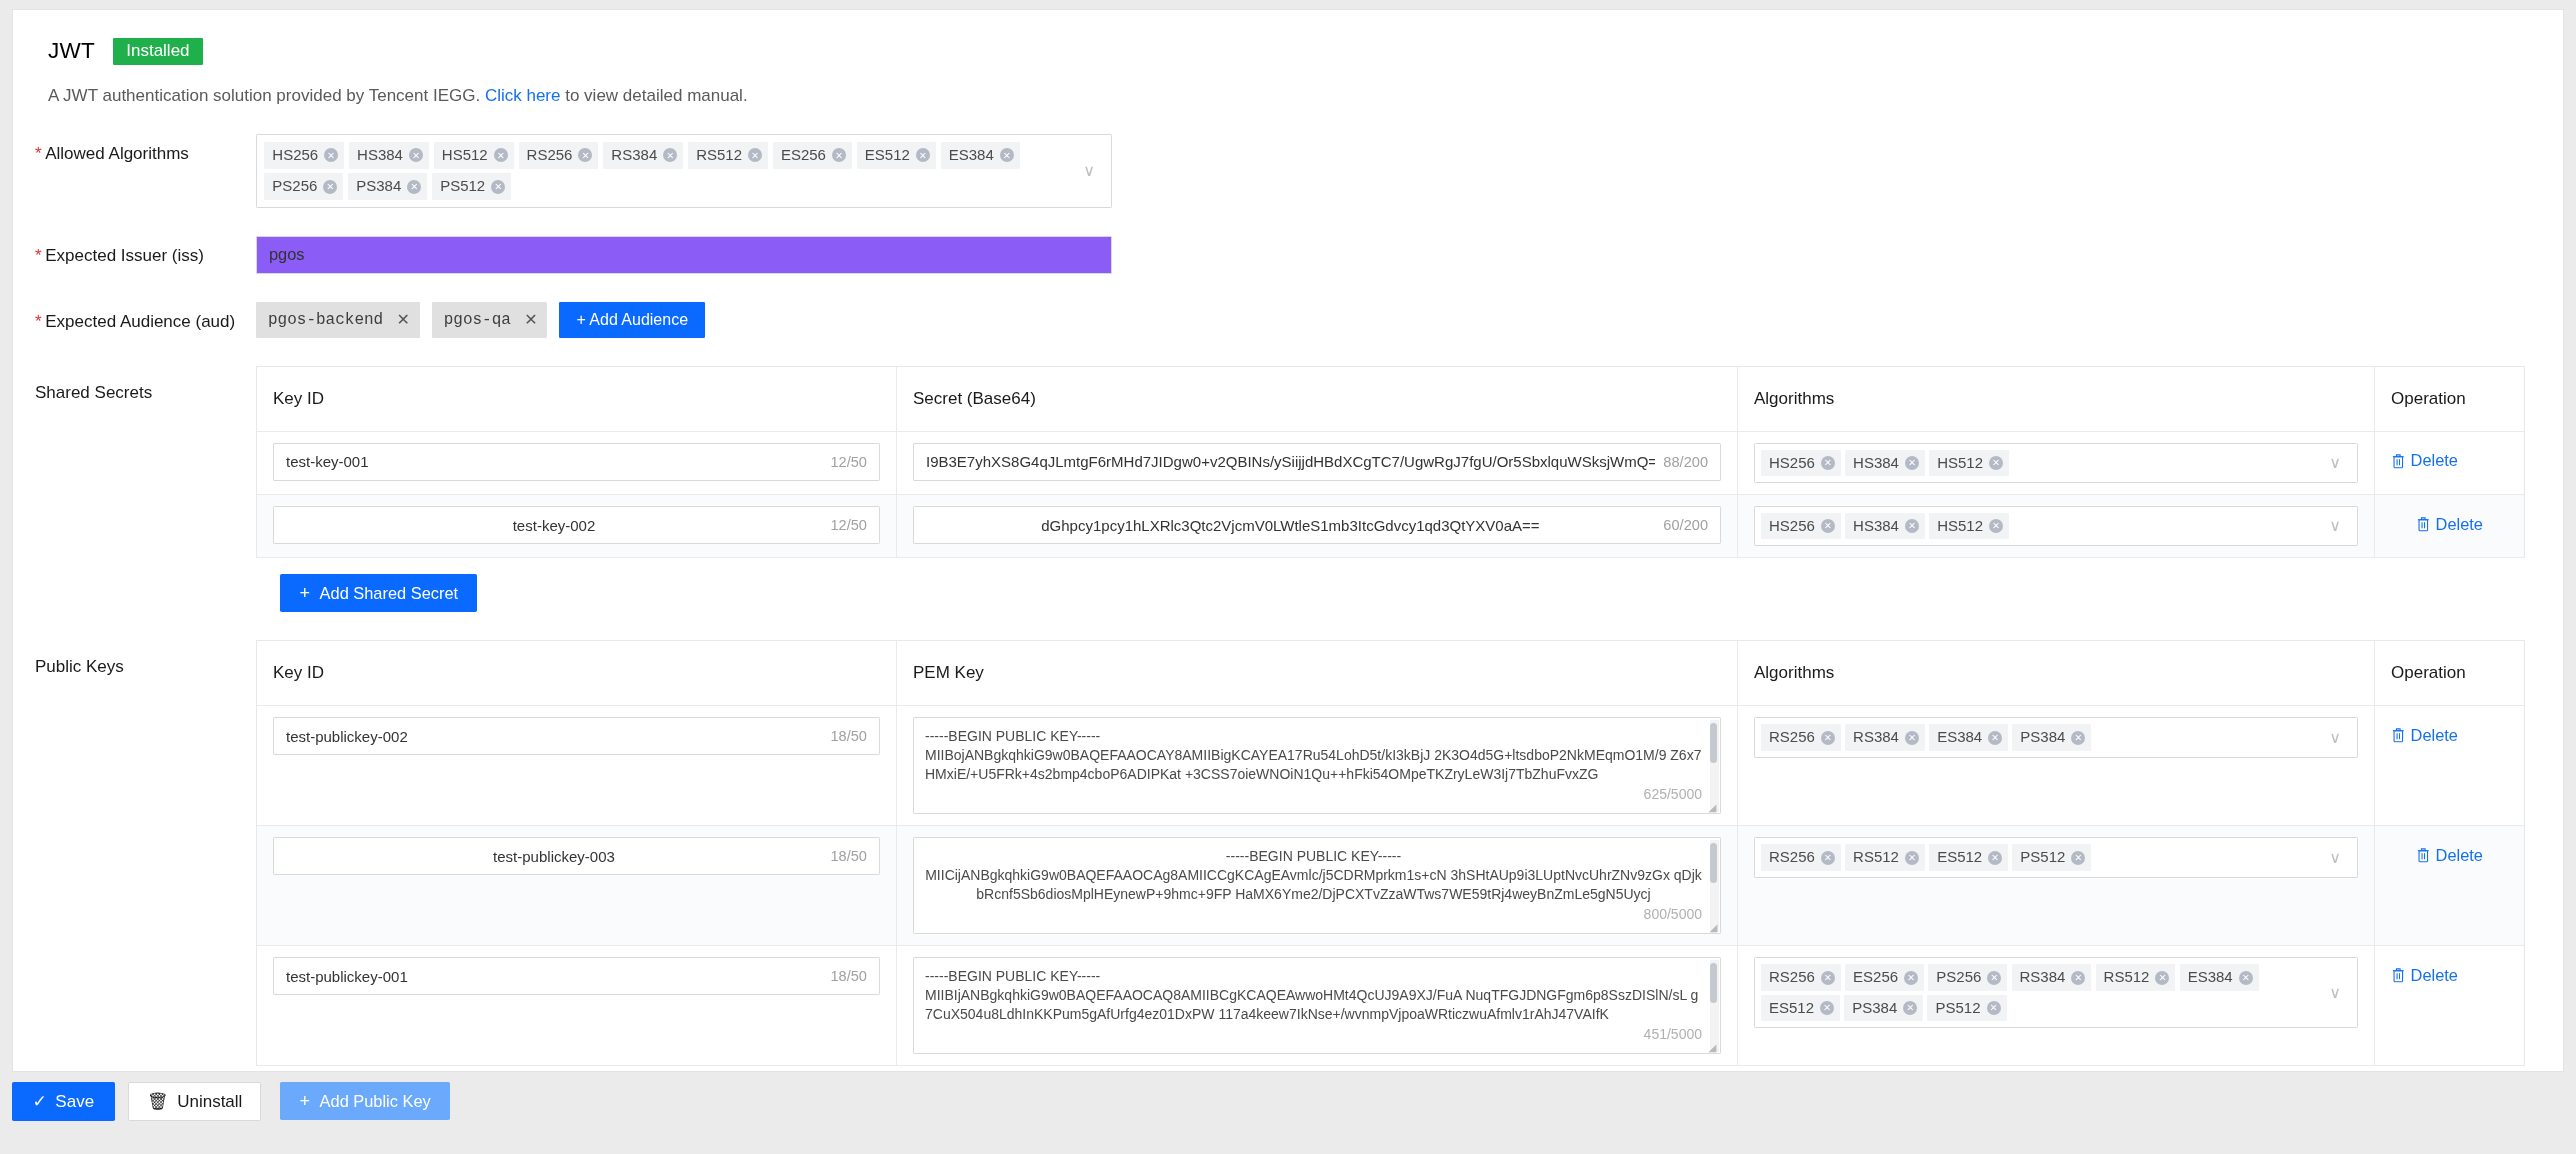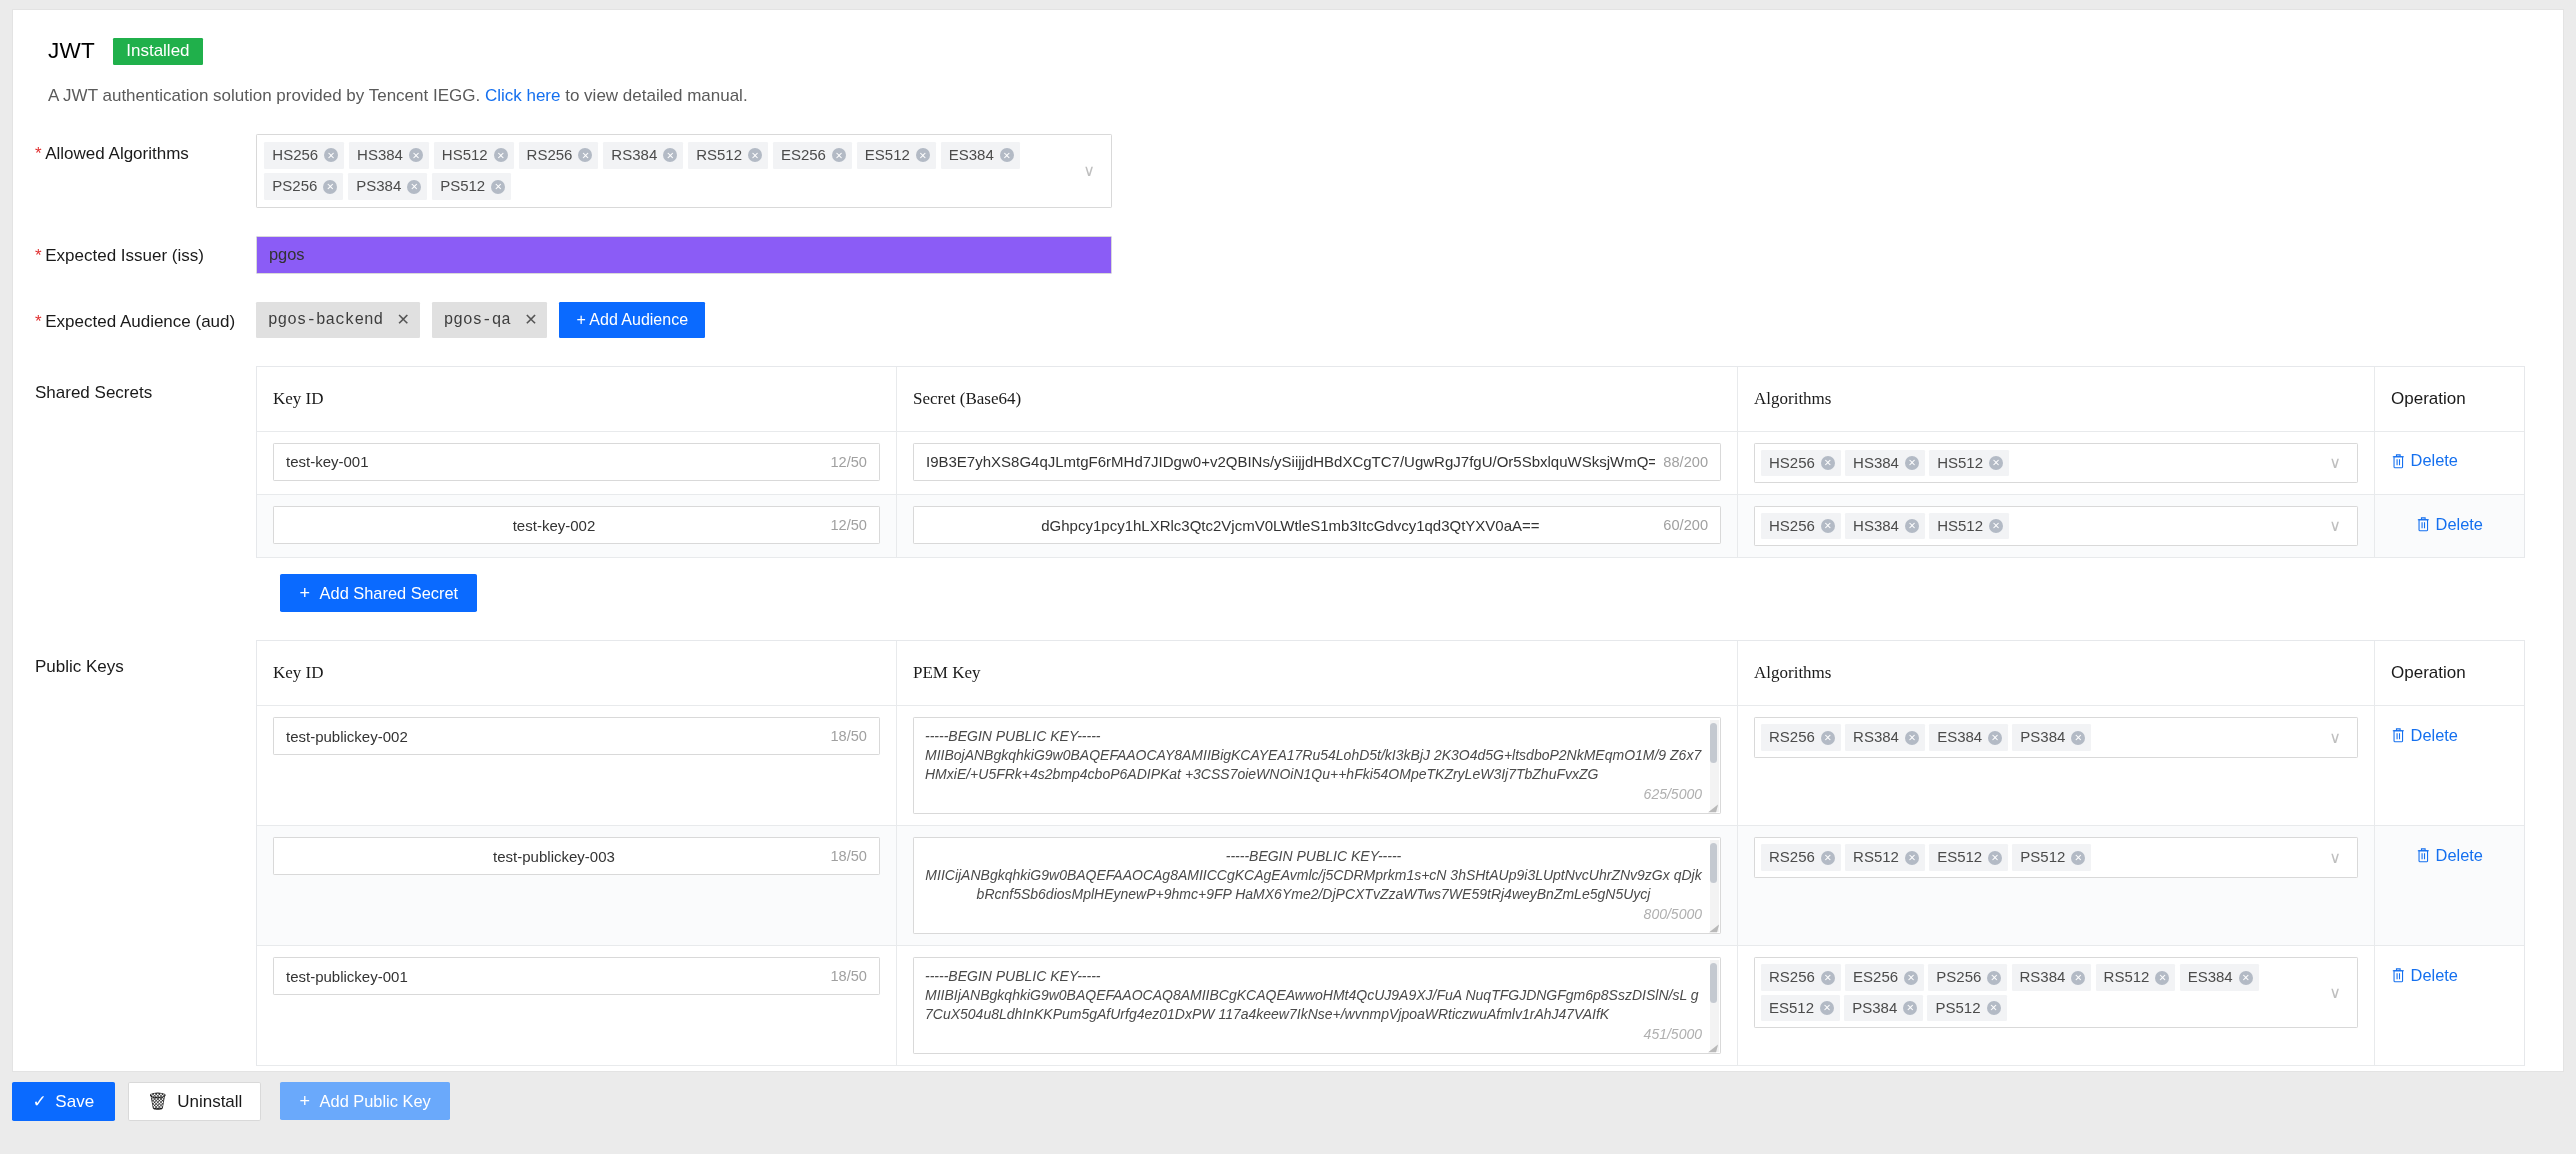--- a/index.html
+++ b/index.html
@@ -157,21 +157,21 @@
   .trow { display: flex; border-bottom: 0.6px solid #e8eaec; }
   .trow.alt { background: #fafbfc; text-align: center; }
   .thead { background: #fff; }
   .thead .tcell { font-size: 17px; color: #1a1a1a; padding: 22px 0 22px 16px; }
   .tcell { padding: 11px 16px; }
   .c-keyid { width: 640px; border-right: 0.6px solid #e8eaec; }
   .c-secret { width: 841px; border-right: 0.6px solid #e8eaec; }
   .c-algos { width: 637px; border-right: 0.6px solid #e8eaec; }
   .c-op { width: 149px; }
 
-  .thead .c-keyid, .thead .c-secret, .thead .c-algos { border-right: 0.6px solid #e8eaec; font-family: Liberation Serif, serif; }
+  .thead .c-keyid, .thead .c-secret, .thead .c-algos { border-right: 0.6px solid #e8eaec; }
 
   .cellinput {
     width: 100%;
     height: 38px;
     border: 0.6px solid #d9d9d9;
     background: #fff;
     border-radius: 1.2px;
     display: flex;
     align-items: center;
     padding: 0 12px;
@@ -205,21 +205,20 @@
 
   
   .pemwrap {
     width: 100%;
     height: 97px;
     border: 0.6px solid #d9d9d9;
     background: #fff;
     border-radius: 1.2px;
     position: relative;
     overflow: hidden;
-    font-style: italic;
   }
   .pemtext {
     position: absolute; inset: 0;
     padding: 8.5px 18px 8.5px 11px;
     font-size: 14px;
     line-height: 19px;
     color: #4a4a4a;
     white-space: pre-wrap;
     word-break: break-all;
     overflow: hidden;

